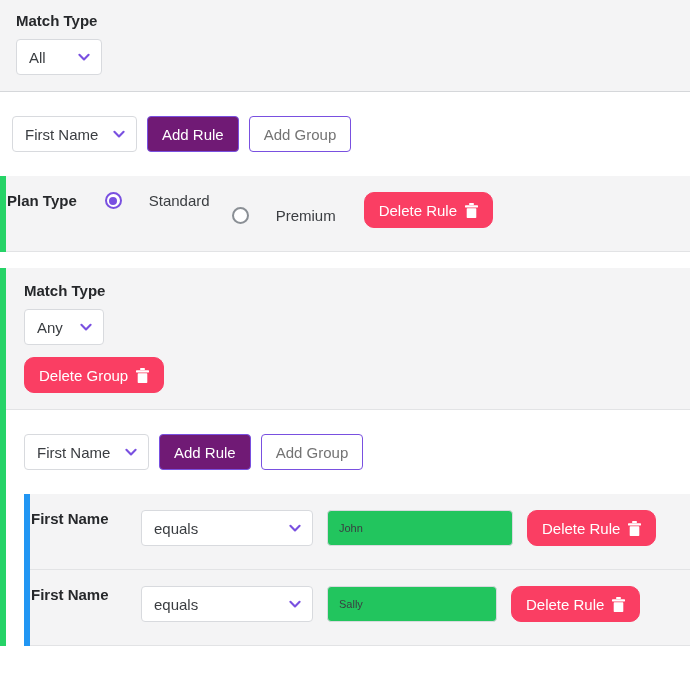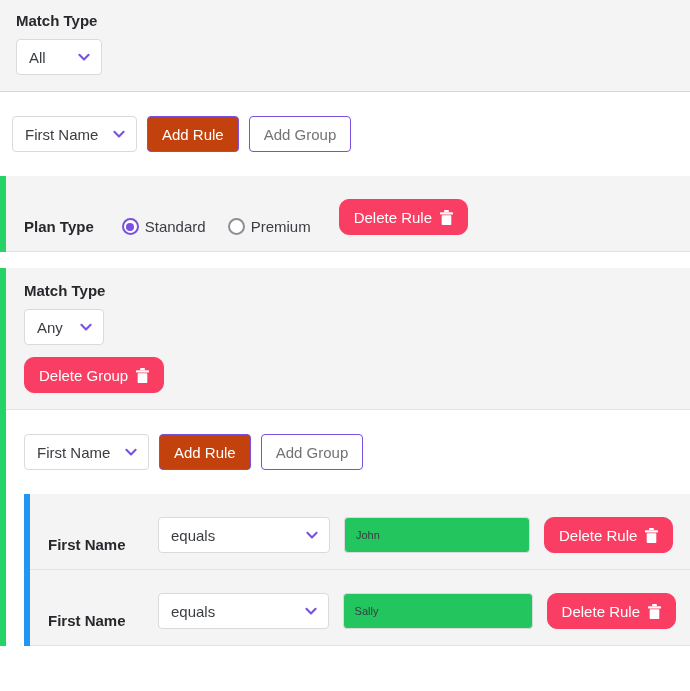--- a/index.html
+++ b/index.html
@@ -68,21 +68,21 @@
     padding: 0 14px;
     border-radius: 4px;
     border: 1px solid transparent;
     font-family: "Liberation Sans", sans-serif;
     font-size: 15px;
     line-height: 1;
     cursor: pointer;
     white-space: nowrap;
   }
   .btn-primary {
-    background: #c2410c;
+    background: #701a75;
     border-color: #7950e0;
     color: #ffffff;
   }
   .btn-outline {
     background: #ffffff;
     border-color: #7950e0;
     color: #737373;
   }
   .btn-danger {
     background: #fa3e63;
@@ -130,37 +130,37 @@
   }
   .accent-green > .bar { background: #26d367; }
   .accent-blue  > .bar { background: #2196f3; }
 
   
   .rule {
     box-sizing: border-box;
     background: #f4f4f5;
     border-bottom: 1px solid #e2e3e5;
     display: flex;
-    align-items: flex-end;
+    align-items: flex-start;
     gap: 14px;
-    padding: 16px 14px 16px 18px;
+    padding: 16px 14px 16px 1px;
     min-height: 76px;
   }
   .rule .field-name {
     font-weight: bold;
     font-size: 15px;
     color: #26282b;
     white-space: nowrap;
   }
 
   
   .radio-wrap {
     display: inline-flex;
     align-items: center;
-    gap: 6px;
+    gap: 27px;
     cursor: pointer;
   }
   .radio {
     box-sizing: border-box;
     width: 17px;
     height: 17px;
     border-radius: 50%;
     border: 2px solid #8a8f95;
     background: #ffffff;
     display: inline-flex;
@@ -342,21 +342,21 @@
         <div class="rule">
           <span class="field-name" style="min-width:96px;">First Name</span>
           <div class="select" style="width:172px;">
             <span>equals</span>
             <span class="chev">
               <svg viewBox="0 0 14 14" width="14" height="14" aria-hidden="true">
                 <path d="M2.4 4.8 L7 9.4 L11.6 4.8" fill="none" stroke="#7950e0" stroke-width="2.1" stroke-linecap="round" stroke-linejoin="round"></path>
               </svg>
             </span>
           </div>
-          <input class="text-input" type="text" style="width: 192px;" value="Sally">
+          <input class="text-input" type="text" style="width: 170px;" value="Sally">
           <button class="btn btn-danger">
             <span>Delete Rule</span>
             <span class="trash">
               <svg viewBox="0 0 13 15" width="13" height="15" aria-hidden="true">
                 <rect x="4.1" y="0" width="4.8" height="1.9" rx="0.4" fill="#ffffff"></rect>
                 <rect x="0" y="2.3" width="13" height="2.1" rx="0.4" fill="#ffffff"></rect>
                 <rect x="1.7" y="5.2" width="9.6" height="9.8" rx="0.7" fill="#ffffff"></rect>
               </svg>
             </span>
           </button>

